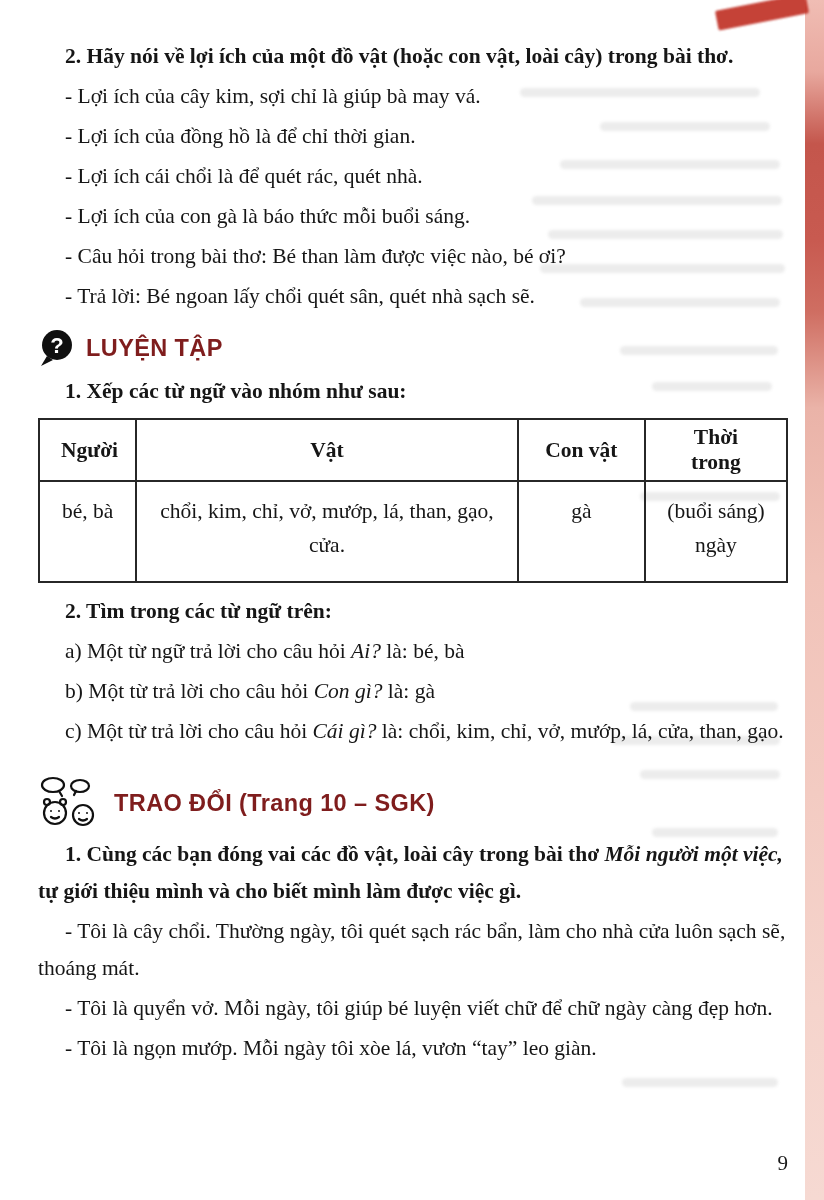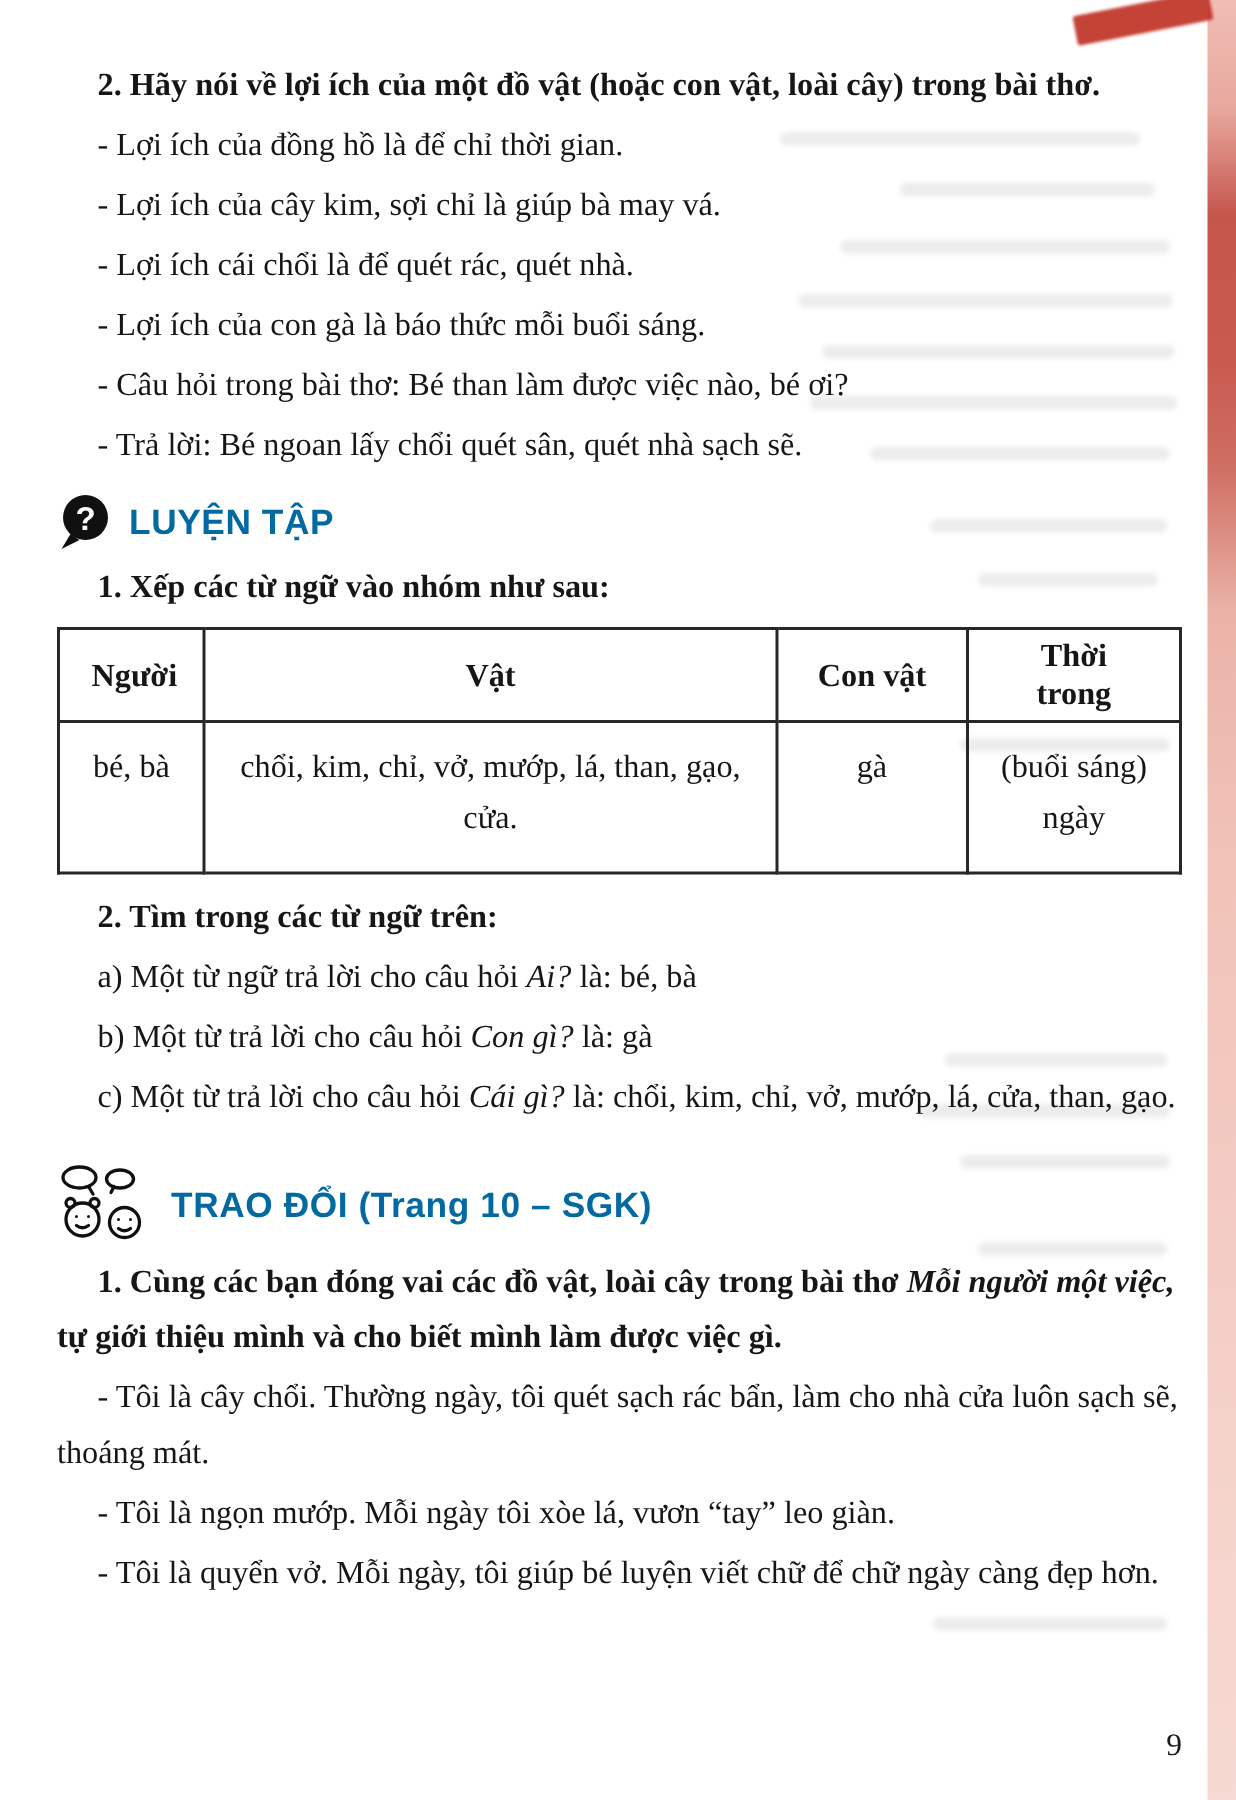--- a/index.html
+++ b/index.html
@@ -21,21 +21,21 @@
     background:#c13227;transform:rotate(-11deg);border-radius:2px;filter:blur(1px);opacity:.92;
   }
   .bleed{position:absolute;height:9px;border-radius:5px;background:#8d8d8d;opacity:.16;filter:blur(1.6px);z-index:1;}
   
   .content{position:absolute;left:38px;top:38px;width:750px;z-index:2;}
   p{margin:0 0 3px;font-size:21.5px;line-height:37px;text-indent:27px;}
   p.h{font-weight:700;}
   .sec-header{display:flex;align-items:center;gap:12px;margin:14px 0 6px;}
   .sec-title{
     font-family:"Liberation Sans","DejaVu Sans",sans-serif;
-    font-weight:700;font-size:23.5px;letter-spacing:.4px;color:#0369a1;
+    font-weight:700;font-size:23.5px;letter-spacing:.4px;color:#7f1d1d;
   }
   table.word-table{
     width:100%;border-collapse:collapse;table-layout:fixed;margin:8px 0 10px;
   }
   .word-table th,.word-table td{
     border:2px solid #272727;text-align:center;font-size:21.5px;padding:5px 21px;
   }
   .word-table th{font-weight:700;height:34px;}
   .word-table td{height:82px;vertical-align:top;padding-top:12px;line-height:34px;}
   .col-nguoi{width:13%;}.col-vat{width:51%;}.col-convat{width:17%;}.col-thoigian{width:19%;}
@@ -65,22 +65,22 @@
     <div class="bleed" style="top:702px;left:630px;width:148px;"></div>
     <div class="bleed" style="top:736px;left:612px;width:168px;"></div>
     <div class="bleed" style="top:770px;left:640px;width:140px;"></div>
     <div class="bleed" style="top:828px;left:652px;width:126px;"></div>
     <div class="bleed" style="top:1078px;left:622px;width:156px;"></div>
   </div>
 
   <div class="content">
 
     <p class="h">2. Hãy nói về lợi ích của một đồ vật (hoặc con vật, loài cây) trong bài thơ.</p>
+    <p>- Lợi ích của cây kim, sợi chỉ là giúp bà may vá.</p>
     <p>- Lợi ích của đồng hồ là để chỉ thời gian.</p>
-    <p>- Lợi ích của cây kim, sợi chỉ là giúp bà may vá.</p>
     <p>- Lợi ích cái chổi là để quét rác, quét nhà.</p>
     <p>- Lợi ích của con gà là báo thức mỗi buổi sáng.</p>
 
     <p>- Câu hỏi trong bài thơ: Bé than làm được việc nào, bé ơi?</p>
     <p>- Trả lời: Bé ngoan lấy chổi quét sân, quét nhà sạch sẽ.</p>
 
     <div class="sec-header">
       <span class="qicon">
         <svg width="36" height="38" viewBox="0 0 36 38">
           <circle cx="19" cy="16" r="15" fill="#101010"></circle>
@@ -141,19 +141,19 @@
           <circle cx="49" cy="37" r="1" fill="#101010" stroke="none"></circle>
           <path d="M41 43 q4 3 8 0"></path>
         </svg>
       </span>
       <span class="sec-title">TRAO ĐỔI (Trang 10 – SGK)</span>
     </div>
 
     <p class="h"><span>1. Cùng các bạn đóng vai các đồ vật, loài cây trong bài thơ </span><i>Mỗi người một việc,</i><span> tự giới thiệu mình và cho biết mình làm được việc gì.</span></p>
 
     <p>- Tôi là cây chổi. Thường ngày, tôi quét sạch rác bẩn, làm cho nhà cửa luôn sạch sẽ, thoáng mát.</p>
+    <p>- Tôi là quyển vở. Mỗi ngày, tôi giúp bé luyện viết chữ để chữ ngày càng đẹp hơn.</p>
     <p>- Tôi là ngọn mướp. Mỗi ngày tôi xòe lá, vươn “tay” leo giàn.</p>
-    <p>- Tôi là quyển vở. Mỗi ngày, tôi giúp bé luyện viết chữ để chữ ngày càng đẹp hơn.</p>
 
   </div>
 
   <div class="page-number">9</div>
 </div>
 
 </body></html>

